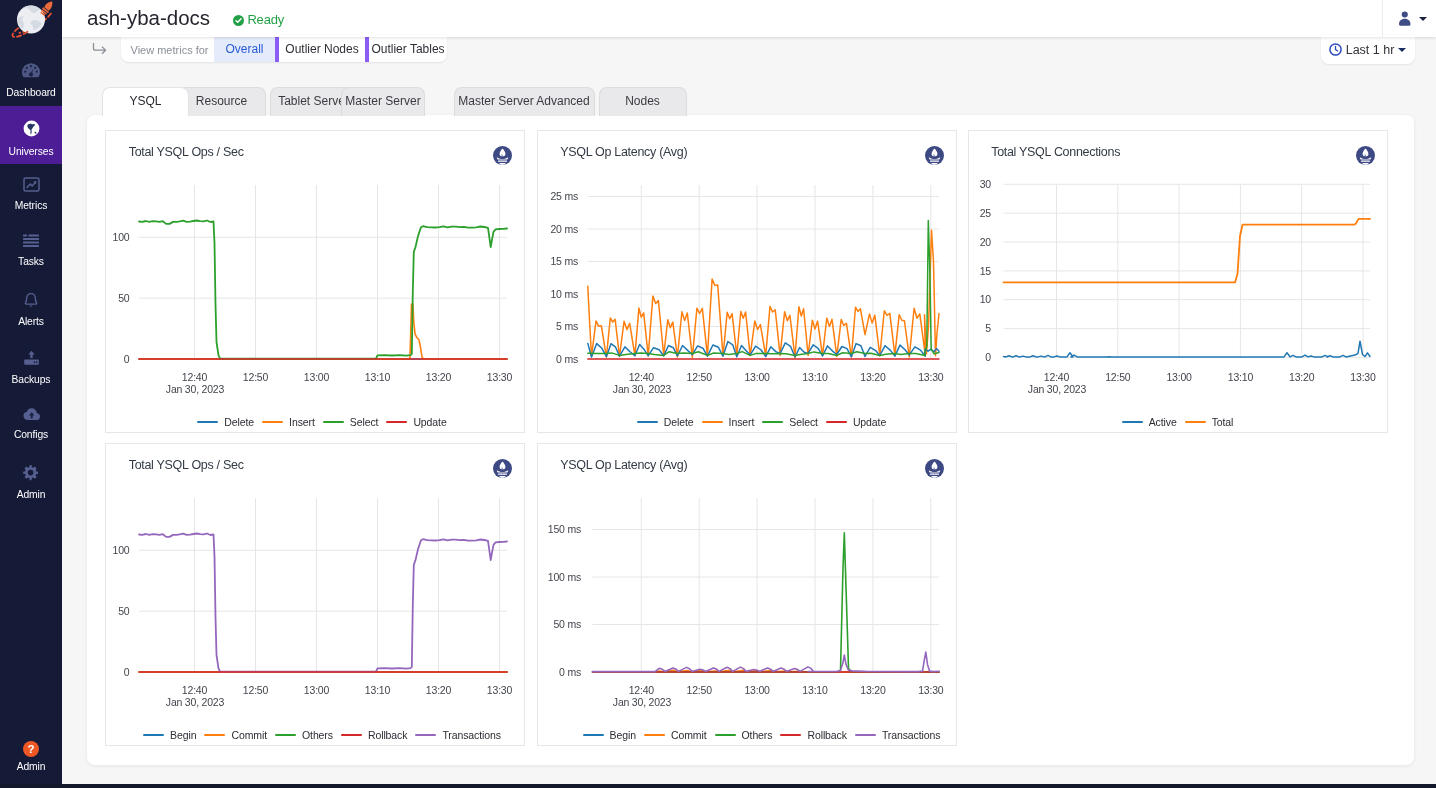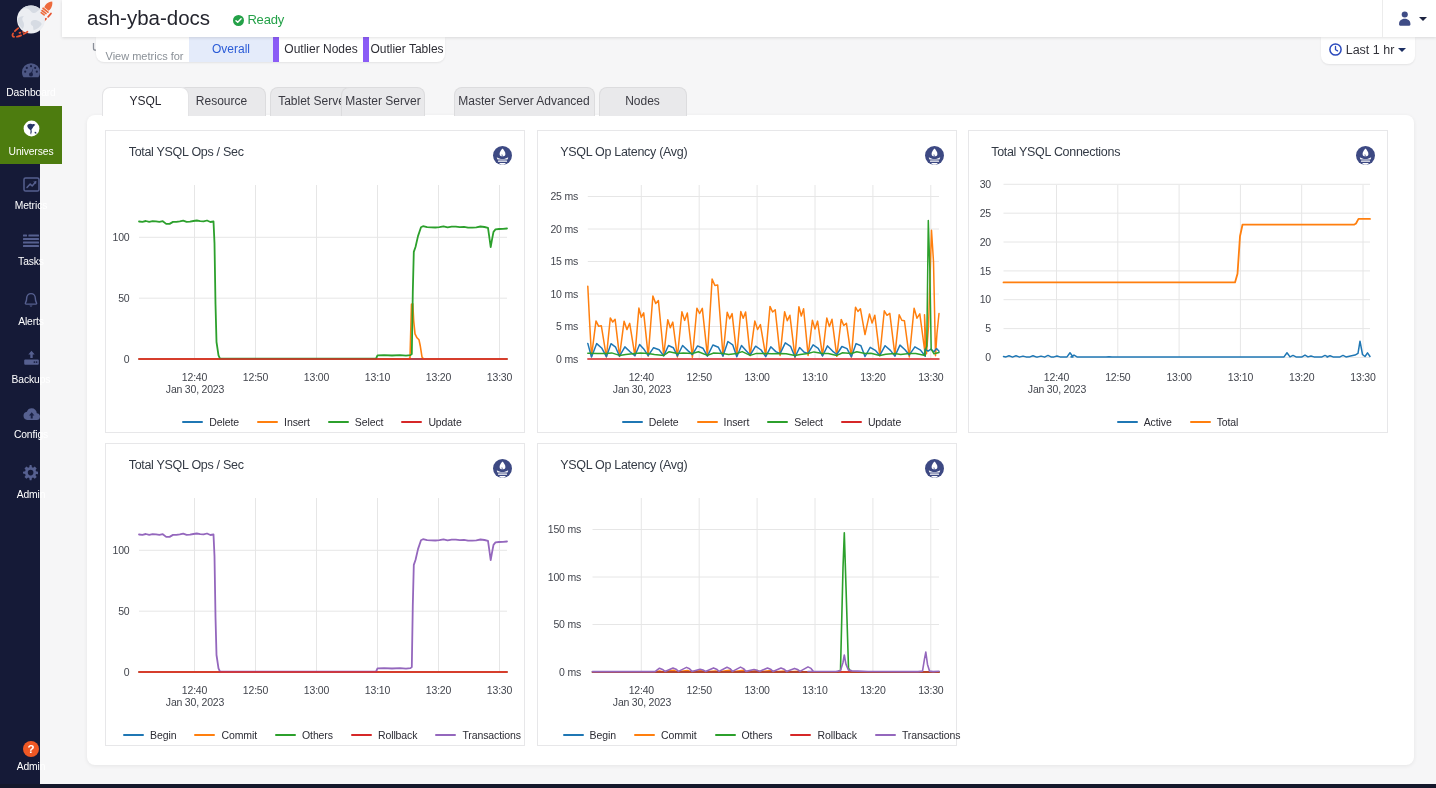--- a/index.html
+++ b/index.html
@@ -1,42 +1,42 @@
 <!DOCTYPE html>
 <html><head><meta charset="utf-8">
 <style>
 * {margin:0;padding:0;box-sizing:border-box}
 html,body {width:1436px;height:788px;overflow:hidden;font-family:"Liberation Sans",sans-serif;background:#f6f6f7}
-.sidebar {position:absolute;left:0;top:0;width:40px;height:788px;background:#151a37;z-index:5}
+.sidebar {position:absolute;left:0;top:0;width:62px;height:788px;background:#151a37;z-index:5}
 .nav {position:absolute;left:0;width:62px;height:57.5px;text-align:center;padding-top:13px}
 .nav svg {display:inline-block}
-.nav.active {background:#4d7c0f}
+.nav.active {background:#4c1d95}
 .nl {color:#fff;font-size:10.3px;margin-top:4px;letter-spacing:-0.1px}
 .helpbtn {position:absolute;left:0;top:739px;width:62px;text-align:center}
 .helpc {display:inline-block;width:16px;height:16px;border-radius:50%;background:#ef5824;color:#fff;font-size:11.5px;font-weight:700;line-height:16px}
 .header {position:absolute;left:62px;top:0;width:1374px;height:37px;background:#fff;box-shadow:0 1px 3px rgba(0,0,0,.12);z-index:4}
 .title {position:absolute;left:25px;top:6px;font-size:20.5px;font-weight:400;color:#24252e;letter-spacing:0}
 .ready {position:absolute;left:171px;top:12px;font-size:13px;font-weight:400;color:#24a148;letter-spacing:-0.2px}
 .hsep {position:absolute;left:1320px;top:0;width:1px;height:37px;background:#ececec}
 .usr {position:absolute;left:1336px;top:11px}
 .caret {position:absolute;width:0;height:0;border-left:4px solid transparent;border-right:4px solid transparent;border-top:4.5px solid #1c2340}
-.mbox {position:absolute;left:96px;top:37px;height:25px;background:#fff;border-radius:0 0 8px 8px;box-shadow:0 1px 2px rgba(0,0,0,.08);display:flex;align-items:flex-end;z-index:3}
+.mbox {position:absolute;left:121px;top:37px;height:25px;background:#fff;border-radius:0 0 8px 8px;box-shadow:0 1px 2px rgba(0,0,0,.08);display:flex;align-items:center;z-index:3}
 .mlabel {color:#8a9097;font-size:11px;width:93px;padding-left:9.5px;white-space:nowrap}
-.seg {height:25px;line-height:25px;font-size:12px;color:#2e2e36;border-left:6px solid #8b5cf6;text-align:center}
+.seg {height:25px;line-height:25px;font-size:12px;color:#2e2e36;border-left:4px solid #8b5cf6;text-align:center}
 .seg.on {background:#e4ebfa;color:#2a5bd7;border-left:none}
 .seg:last-child {border-radius:0 0 8px 0}
 .timebox {position:absolute;left:1320.5px;top:37px;width:94px;height:27px;background:#fff;border-radius:0 0 8px 8px;box-shadow:0 1px 2px rgba(0,0,0,.08);font-size:12.5px;color:#32323a;text-align:center;line-height:26px;z-index:3}
 .tab {position:absolute;top:87px;height:29px;background:#e9e9eb;border:1px solid #dcdcde;border-bottom:none;border-radius:8px 8px 0 0;font-size:12px;color:#3a3a42;text-align:center;line-height:27px;z-index:2;white-space:nowrap}
 .tab.on {background:#fff;border-color:#e3e3e5;z-index:3;color:#27272f}
 .panel {position:absolute;left:87px;top:115px;width:1327px;height:650px;background:#fff;border-radius:8px;box-shadow:0 1px 4px rgba(0,0,0,.07);z-index:1}
 .card {position:absolute;width:420px;height:303px;background:#fff;border:1px solid #e7e7e9;border-radius:0;z-index:2}
 .ct {position:absolute;left:22.7px;top:13.5px;font-size:12.5px;color:#333a45;font-weight:500;letter-spacing:-0.3px}
 .prom {position:absolute;right:12px;top:15px}
 .plot {position:absolute;left:0;top:0}
-.legend {position:absolute;left:0;bottom:4px;width:100%;display:flex;justify-content:center;align-items:center;gap:18px;font-size:10.5px;color:#2c2c34;letter-spacing:-0.1px}
+.legend {position:absolute;left:0;bottom:4px;width:100%;display:flex;justify-content:center;align-items:center;gap:8px;font-size:10.5px;color:#2c2c34;letter-spacing:-0.1px}
 .li {display:flex;align-items:center;gap:6px}
 .ll {display:inline-block;width:21px;height:2.6px;border-radius:1.3px}
 .botbar {position:absolute;left:0;top:784px;width:1436px;height:4px;background:#14182b;z-index:6}
 </style></head>
 <body>
 <div class="sidebar">
 <svg width="58" height="48" viewBox="0 0 58 48" style="position:absolute;left:2px;top:0px">
 <path d="M49 13.5 C42 22.5 28 30.5 17.5 32.8" fill="none" stroke="#e75330" stroke-width="1.7" stroke-dasharray="4.5 2.8" stroke-linecap="round"></path>
 <circle cx="29" cy="19.5" r="14" fill="#eceef2"></circle>
 <path fill="#d6dbe3" d="M29 5.5a14 14 0 0 0-9 3.3c2.5-.9 5.4-.6 7 .7 1.7 1.4 2.2 3 4.3 3.4 1.6.3 3-.3 3.8-1.3l2.9-2.4A14 14 0 0 0 29 5.5zM22 15.9c-2.6 0-5.1 1.3-6.4 2.8a14 14 0 0 0 5.1 10.2c1-1.4 1.6-3.3 1.2-5.1-.4-2.1-1.6-2.8-1.6-4.7 0-1.2.7-2.3 1.7-3.2zM32.2 19.9c-1.6 0-3 1.1-3.4 2.6-.4 1.7.7 3 2.1 3.4l.7 4.4a14 14 0 0 0 8.2-6.2c-.9-2.4-4.1-4.2-7.6-4.2z"></path>
@@ -110,21 +110,21 @@
         <path d="M7.5 8.2c-4 0-6.3 2.6-6.3 5.5v1.1c0 .7.5 1.2 1.2 1.2h10.2c.7 0 1.2-.5 1.2-1.2v-1.1c0-2.9-2.3-5.5-6.3-5.5z" fill="#3f4c86"></path>
       </svg></div>
 <div class="caret" style="left:1357px;top:17px"></div>
 </div>
 <div style="position:absolute;left:92px;top:42px;z-index:3"><svg width="15" height="13" viewBox="0 0 15 13">
       <path d="M1.5 0v5.2a2 2 0 0 0 2 2h9.5" fill="none" stroke="#8a8f98" stroke-width="1.3"></path>
       <path d="M9.9 3.6 13.6 7.2 9.9 10.8" fill="none" stroke="#8a8f98" stroke-width="1.3"></path>
     </svg></div>
 <div class="mbox">
 <span class="mlabel">View metrics for</span>
-<span class="seg on" style="width:84px">Overall</span>
+<span class="seg on" style="width:61px">Overall</span>
 <span class="seg" style="width:90px">Outlier Nodes</span>
 <span class="seg" style="width:82px">Outlier Tables</span>
 </div>
 <div class="timebox"><svg width="13" height="13" viewBox="0 0 13 13" style="vertical-align:-2px">
       <circle cx="6.5" cy="6.5" r="5.6" fill="none" stroke="#2c4bbd" stroke-width="1.5"></circle>
       <path d="M6.5 3.4v3.3l2.1 1.2" fill="none" stroke="#2c4bbd" stroke-width="1.3" stroke-linecap="round"></path>
     </svg> Last 1 hr <span class="caret" style="position:static;display:inline-block;vertical-align:2px;border-top-color:#1c2f63"></span></div>
 <div class="tab on" style="left:102px;width:87px">YSQL</div>
 <div class="tab" style="left:177.5px;width:88px">Resource</div>
 <div class="tab" style="left:269.5px;width:88px">Tablet Server</div>

